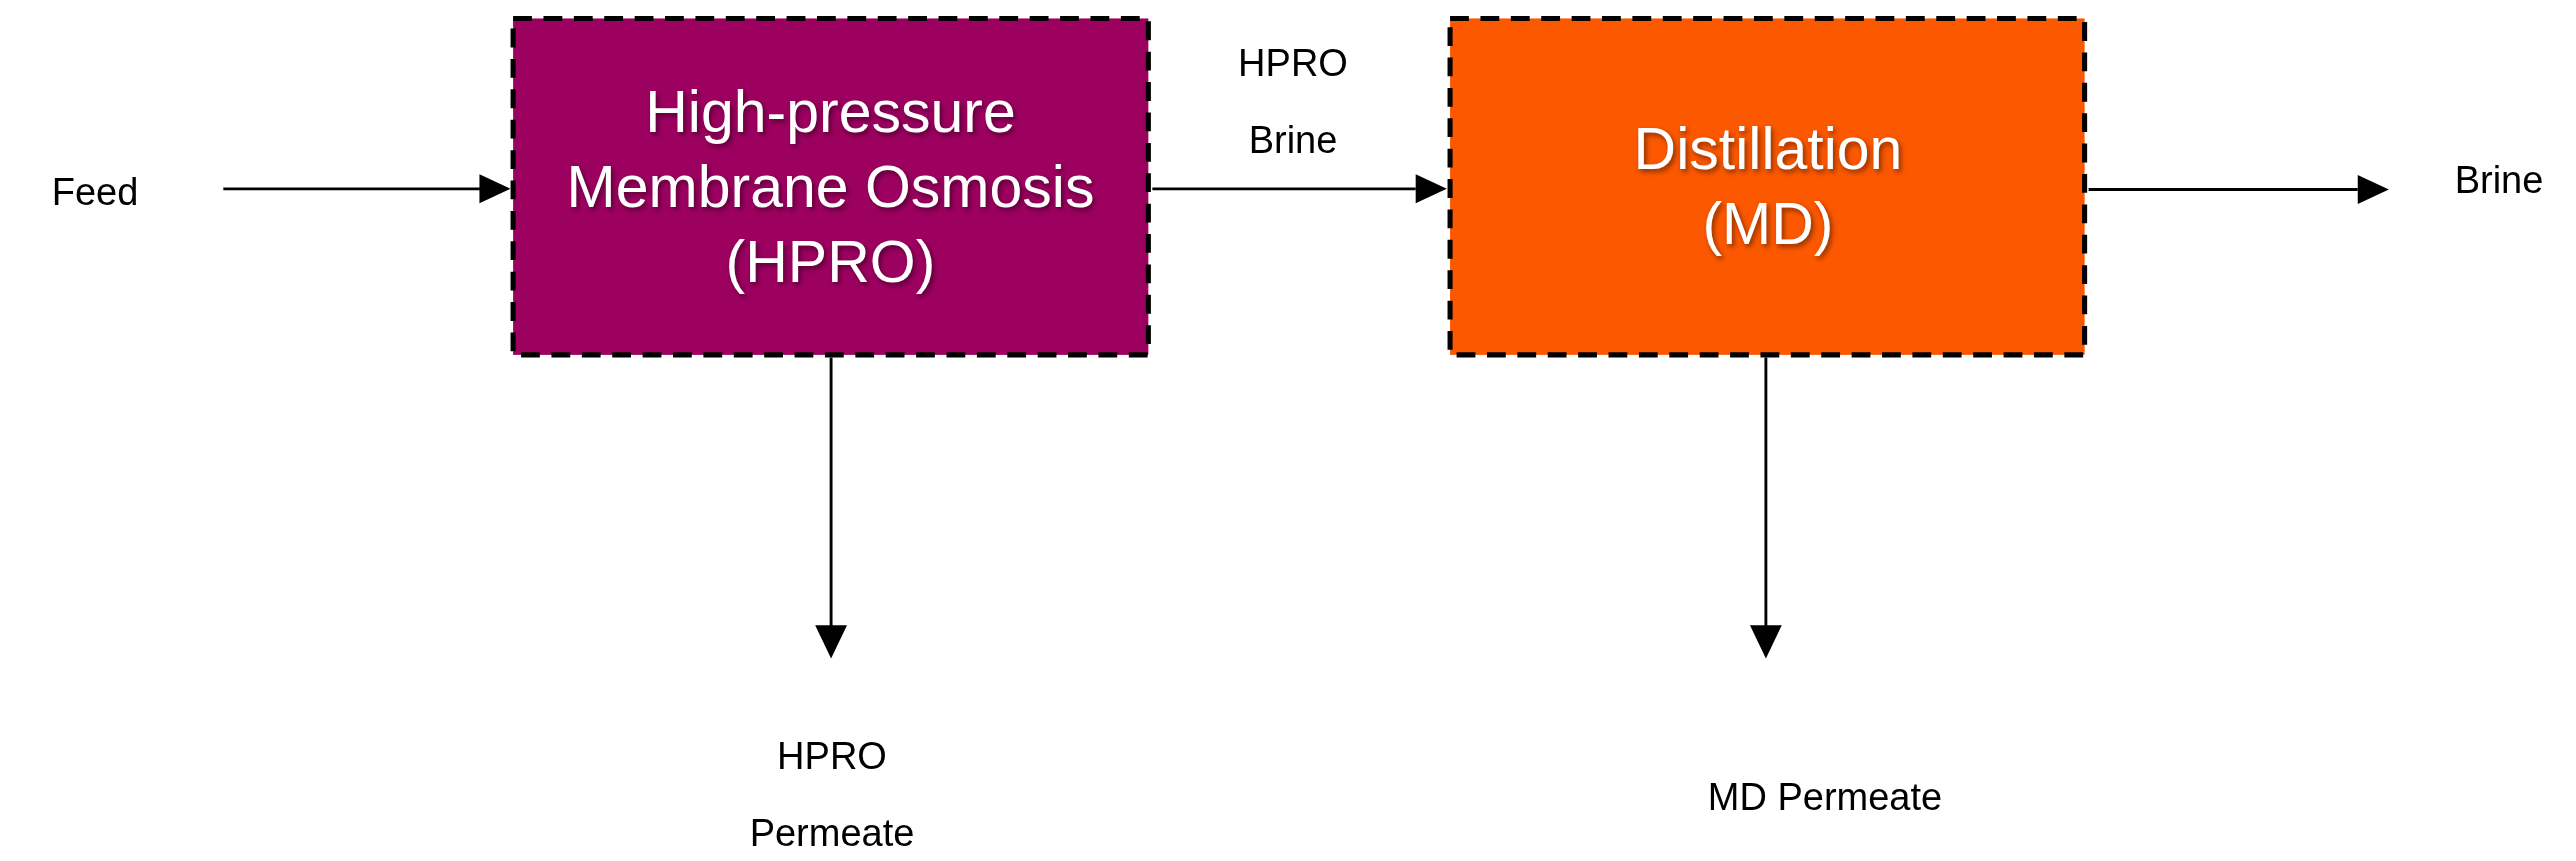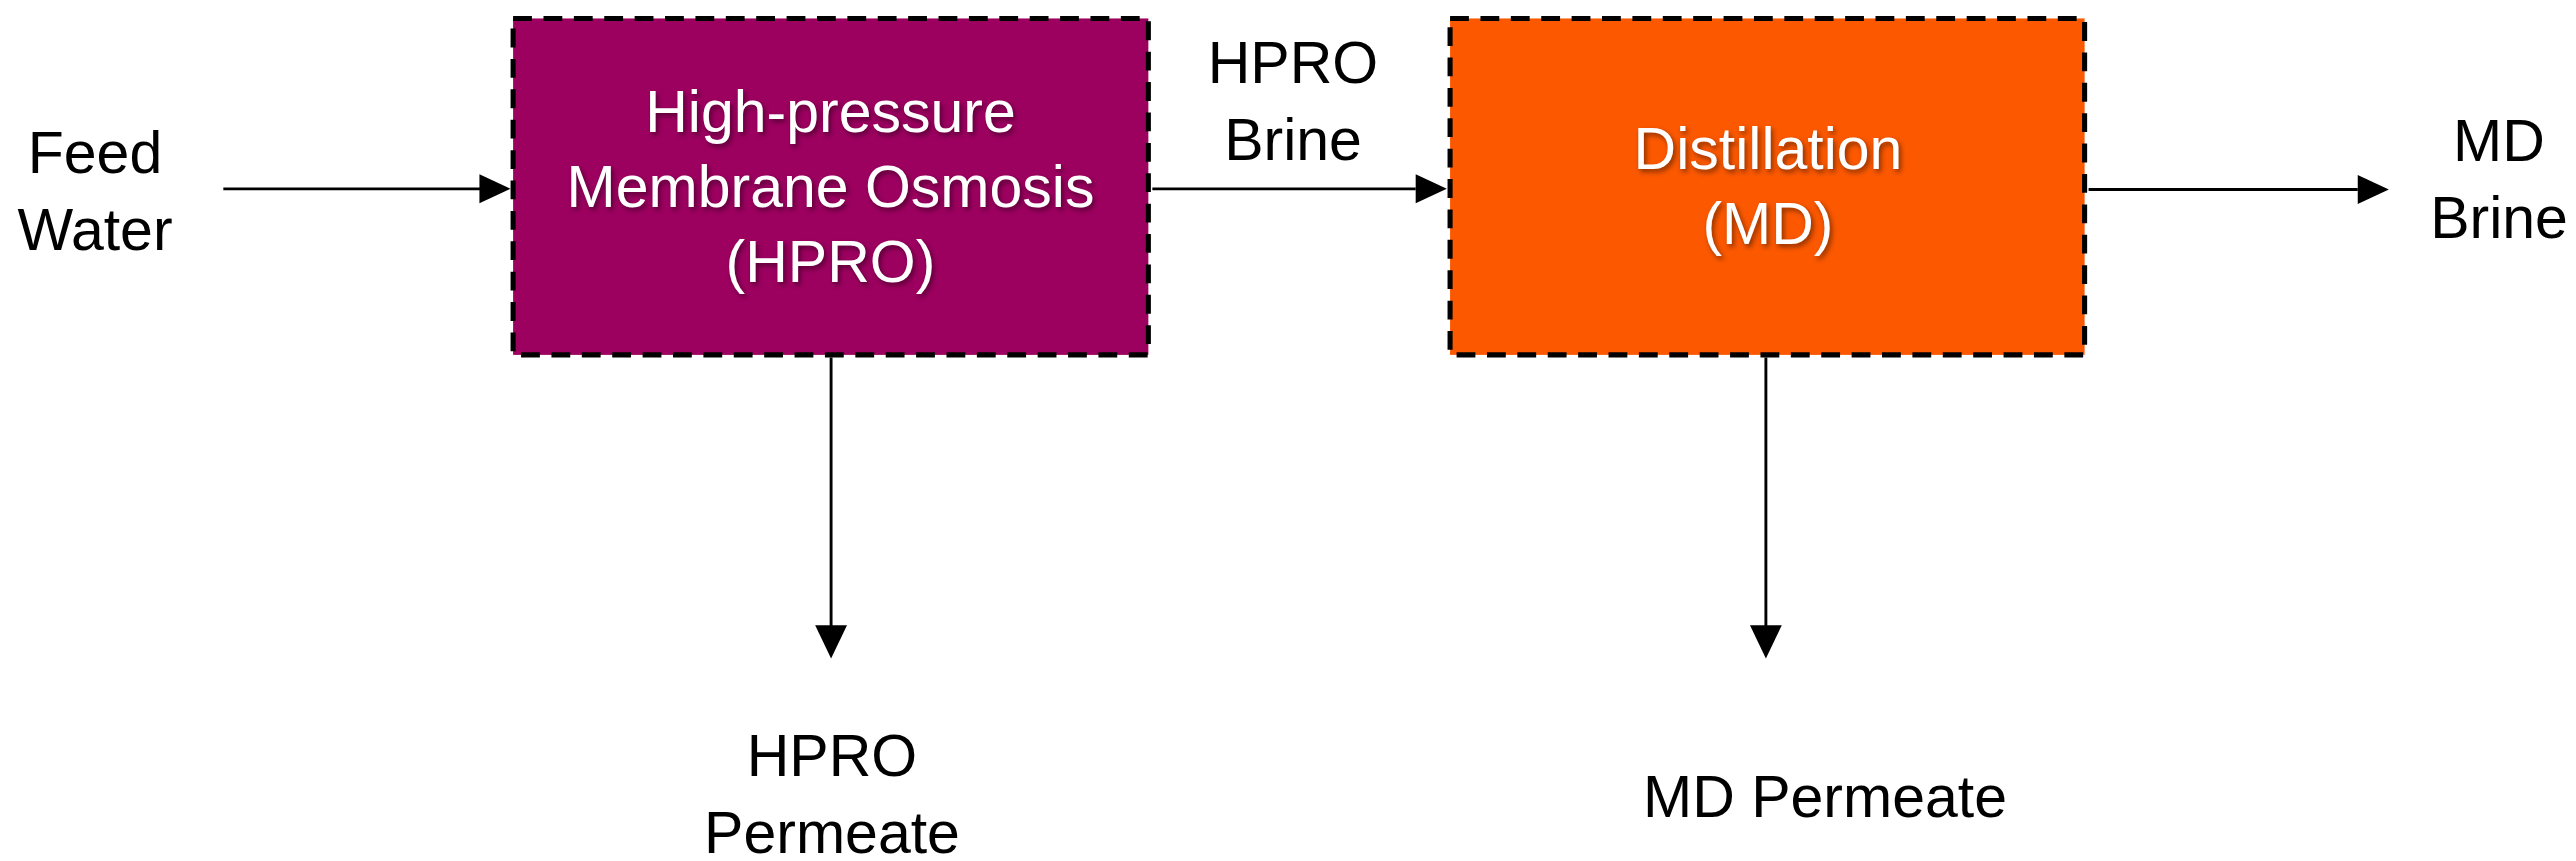--- a/index.html
+++ b/index.html
@@ -33,21 +33,21 @@
   svg rect.node-shape {
     stroke: #000000;
     stroke-width: 7;
     stroke-dasharray: 26 16;
   }
   .label {
     position: absolute;
     transform: translate(-50%, -50%);
     text-align: center;
     color: #000000;
-    font-size: 59px;
+    font-size: 38px;
     line-height: 77px;
     white-space: nowrap;
     pointer-events: none;
   }
   .label .line {
     display: block;
   }
   .node-label {
     position: absolute;
     display: flex;
@@ -117,30 +117,28 @@
     <span class="line">(HPRO)</span>
   </div>
 
   <div class="node-label md">
     <span class="line">Distillation</span>
     <span class="line">(MD)</span>
   </div>
 
   <div class="label feed-water">
     <span class="line">Feed</span>
-    <span class="line">Water</span>
   </div>
 
   <div class="label hpro-brine">
     <span class="line">HPRO</span>
     <span class="line">Brine</span>
   </div>
 
   <div class="label md-brine">
-    <span class="line">MD</span>
     <span class="line">Brine</span>
   </div>
 
   <div class="label hpro-permeate">
     <span class="line">HPRO</span>
     <span class="line">Permeate</span>
   </div>
 
   <div class="label md-permeate">
     <span class="line">MD Permeate</span>

